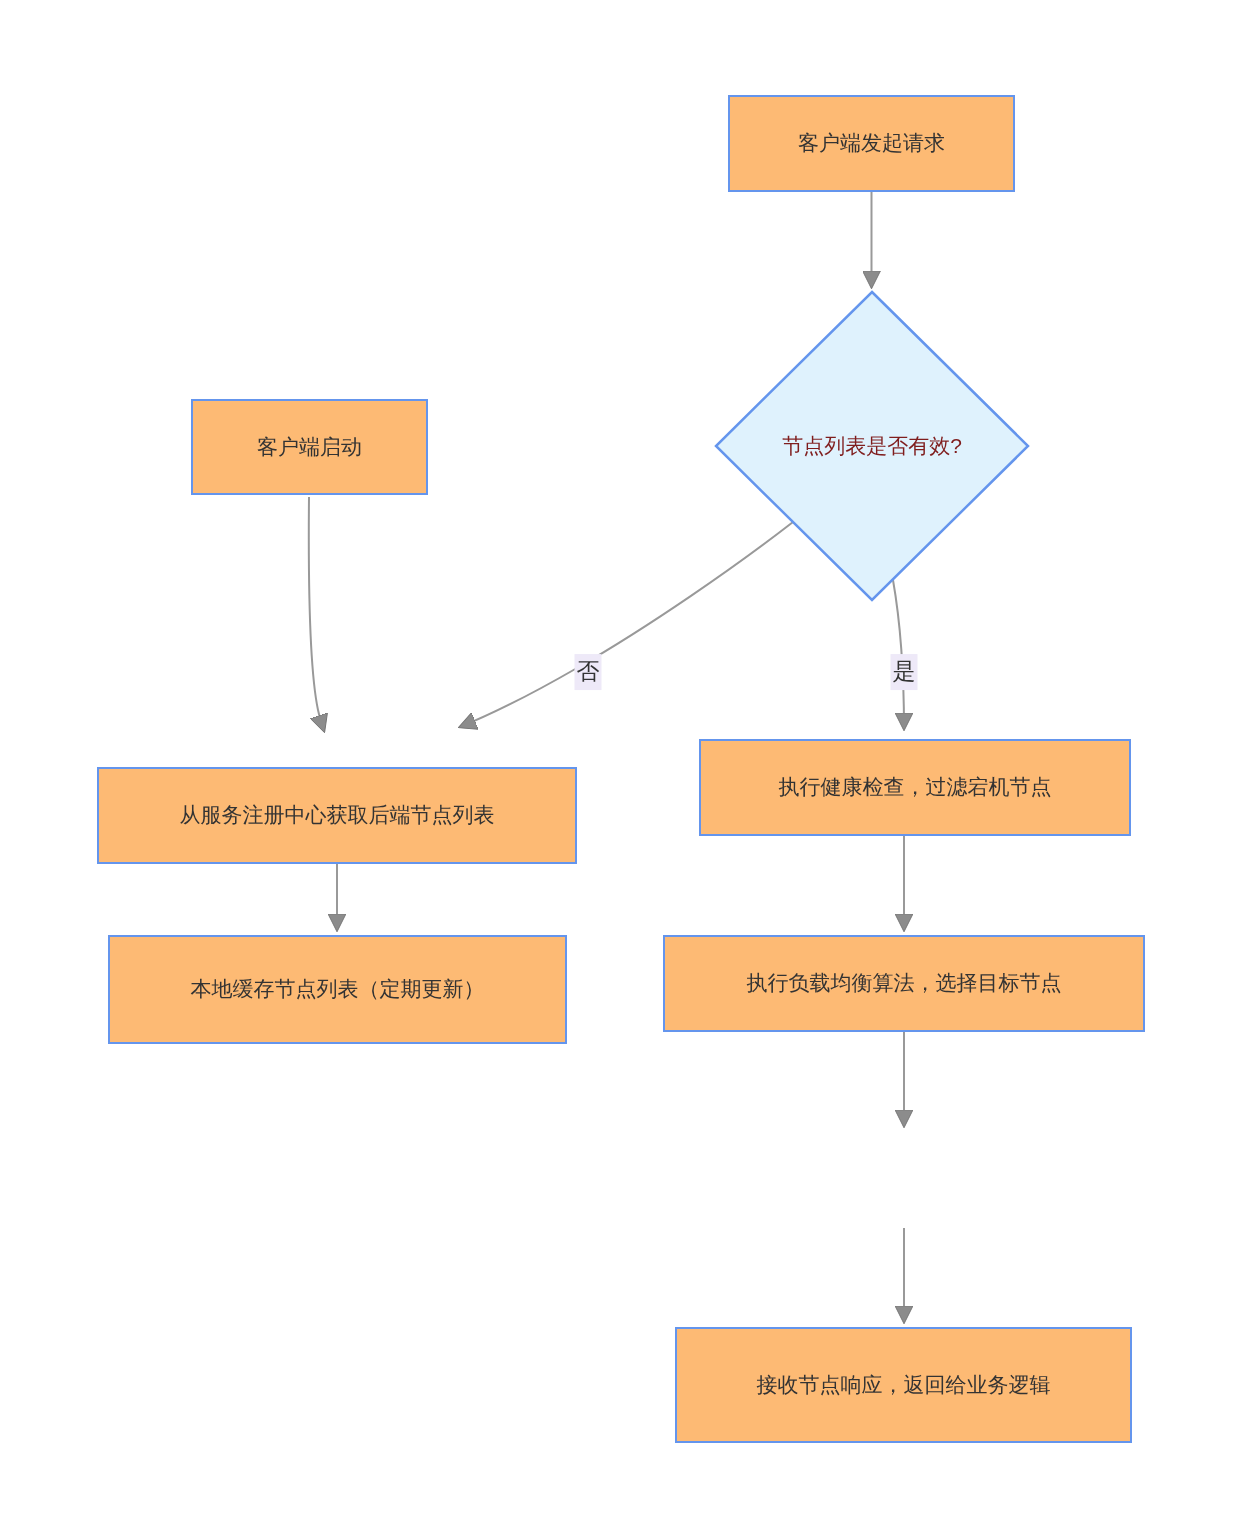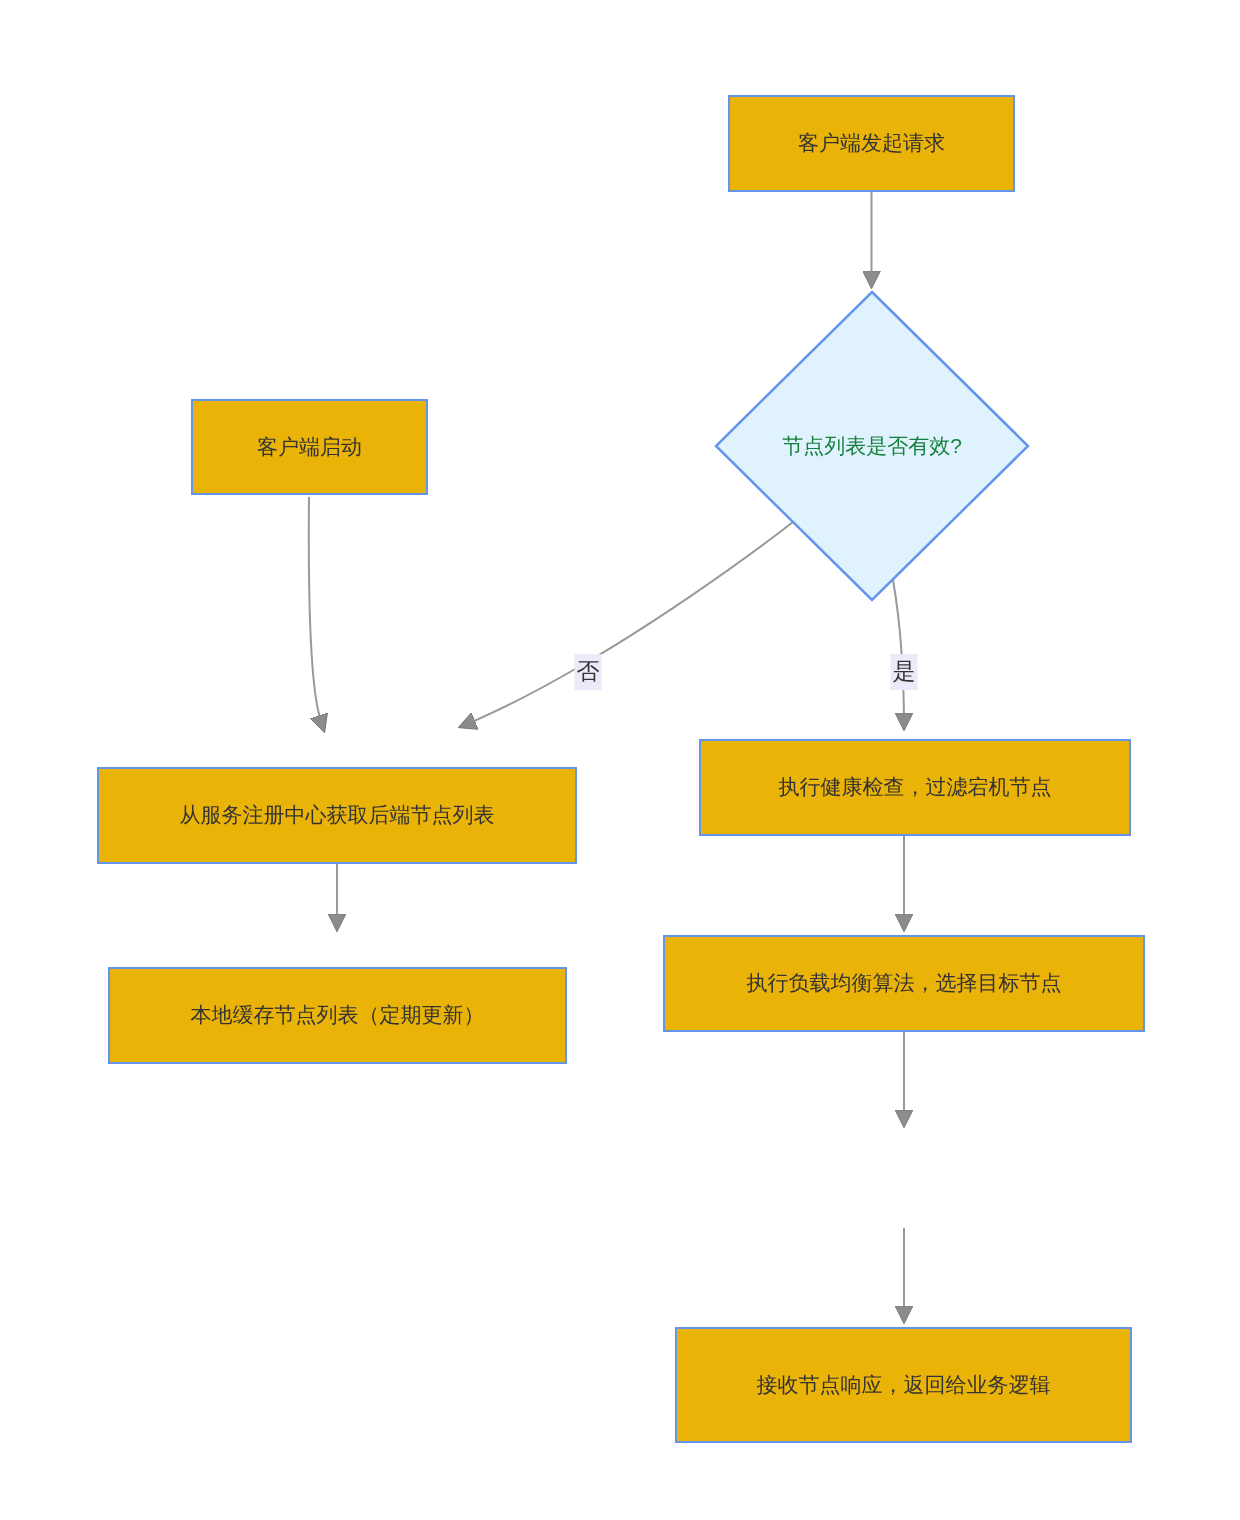--- a/index.html
+++ b/index.html
@@ -19,34 +19,34 @@
     position: absolute;
     left: 0;
     top: 0;
     width: 1240px;
     height: 1520px;
     pointer-events: none;
   }
   .node {
     position: absolute;
     box-sizing: border-box;
-    background: #eab308;
+    background: #fdba74;
     border: 2.5px solid #6495ed;
     color: #333333;
     font-size: 21px;
     line-height: 1.35;
     display: flex;
     align-items: center;
     justify-content: center;
     text-align: center;
     padding: 0 10px;
   }
   .diamond-text {
     position: absolute;
-    color: #15803d;
+    color: #7f1d1d;
     font-size: 21px;
     display: flex;
     align-items: center;
     justify-content: center;
     text-align: center;
   }
   .edge-label {
     position: absolute;
     transform: translate(-50%, -50%);
     background: #eee9f8;
@@ -97,21 +97,21 @@
   </div>
 
   <div class="node" style="left:191px; top:399px; width:237px; height:96px;">
     <span>客户端启动</span>
   </div>
 
   <div class="node" style="left:97px; top:739px; width:480px; height:97px;margin-top:28px;">
     <span>从服务注册中心获取后端节点列表</span>
   </div>
 
-  <div class="node" style="left:108px; top:935px; width:459px; height:97px;margin-top:32px;">
+  <div class="node" style="left:108px; top:935px; width:459px; height:109px;">
     <span>本地缓存节点列表（定期更新）</span>
   </div>
 
   <div class="node" style="left:688px; top:739px; width:432px; height:97px;margin-left:11px;">
     <span>执行健康检查，过滤宕机节点</span>
   </div>
 
   <div class="node" style="left:663px; top:935px; width:482px; height:97px;">
     <span>执行负载均衡算法，选择目标节点</span>
   </div>

